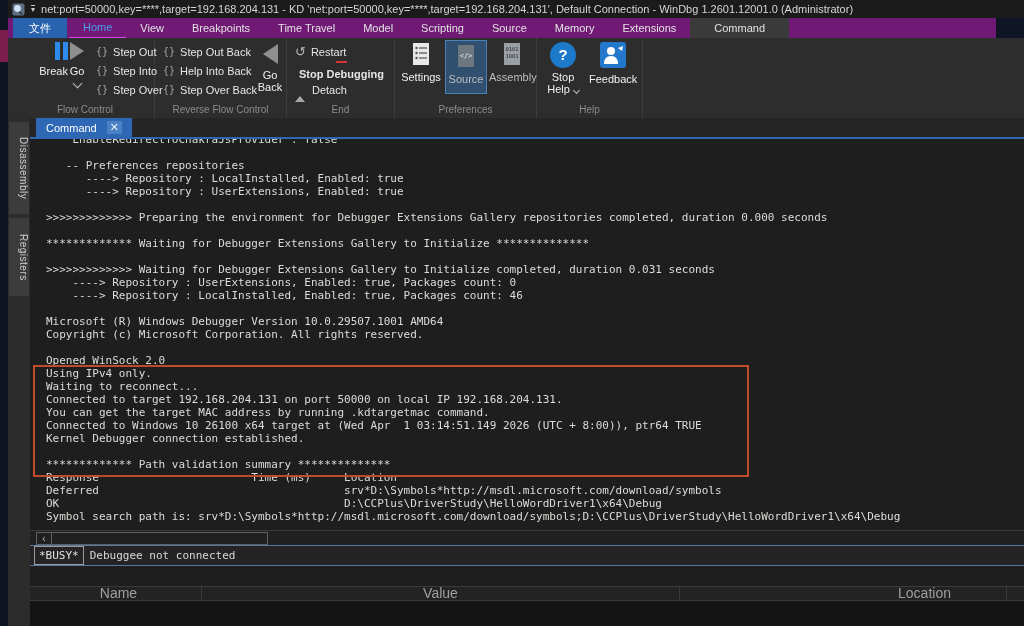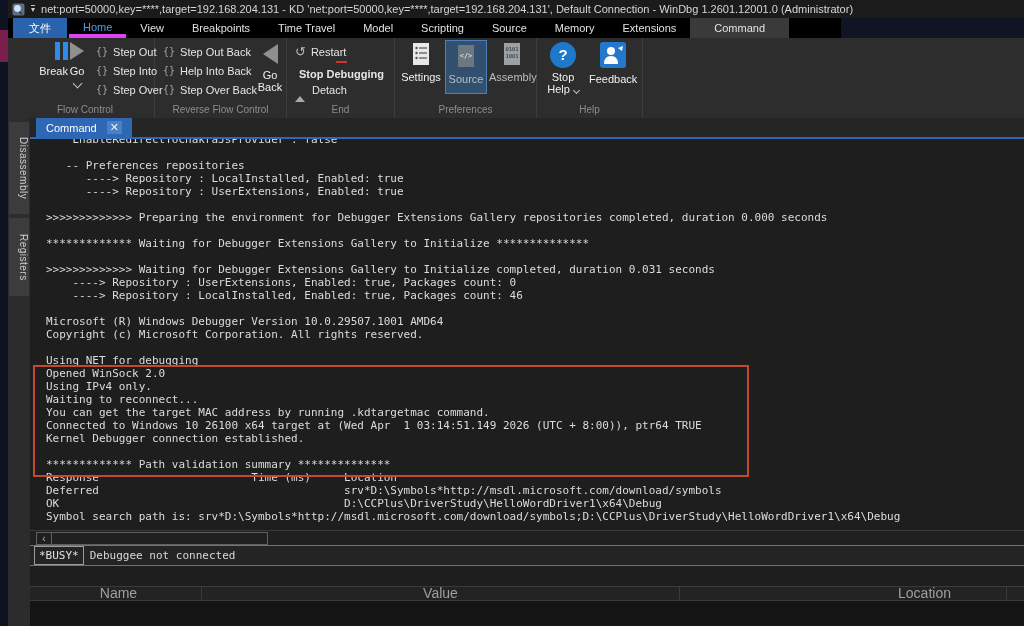--- a/index.html
+++ b/index.html
@@ -11,25 +11,25 @@
   #outside-strip { position:absolute; left:0; top:0; width:8px; height:626px; background:#0d1320; }
   #outside-accent { position:absolute; left:0; top:30px; width:8px; height:32px; background:#7c1f4e; }
 
   
   #titlebar { position:absolute; left:8px; top:0; width:1016px; height:18px; background:#1b1b1b;
     display:flex; align-items:center; gap:6px; padding-left:4px; }
   #titlebar .ttl { color:#d6d6d6; font-size:11px; white-space:nowrap; overflow:hidden; }
   .qat-caret { display:inline-block; color:#c8c8c8; font-size:8px; border-top:1px solid #c8c8c8; padding-top:1px; line-height:6px; }
 
   
-  #tabrow { position:absolute; left:8px; top:18px; width:833px; height:20px; background:#000000;
+  #tabrow { position:absolute; left:8px; top:18px; width:988px; height:20px; background:#701a75;
     display:flex; align-items:stretch; }
   .rtab { color:#e2e2e2; font-size:11px; line-height:20px; padding:0 14px; white-space:nowrap; }
   .rtab.file { background:#2a63ad; color:#fff; padding:0 16px; margin-left:5px; }
-  .rtab.home { color:#4b9fea; border-bottom:4px solid #d946ef; line-height:18px; margin-left:2px; }
+  .rtab.home { color:#4b9fea; border-bottom:1px solid #d946ef; line-height:18px; margin-left:2px; }
   .rtab.cmd { background:#3a3a3a; padding:0 24px; }
 
   
   #ribbon { position:absolute; left:8px; top:38px; width:1016px; height:80px; background:#2d2d2d; }
   .rgroup { position:absolute; top:0; height:80px; border-right:1px solid #3d3d3d; }
   .rgroup .glabel { position:absolute; left:0; right:0; bottom:3px; text-align:center; color:#8d8d8d; font-size:10px; }
   .bigbtn { position:absolute; top:4px; width:44px; text-align:center; color:#f0f0f0; font-size:11px; cursor:default; }
   .bigbtn .blabel { margin-top:3px; line-height:12px; }
   .smallrow { position:absolute; height:19px; display:flex; align-items:center; gap:5px; color:#e6e6e6; font-size:11px; white-space:nowrap; }
   .brace { color:#a0a0a0; font-size:10px; font-family:"DejaVu Sans Mono", monospace; }
@@ -265,24 +265,24 @@
           <div class="cline">&nbsp;</div>
           <div class="cline">************* Waiting for Debugger Extensions Gallery to Initialize **************</div>
           <div class="cline">&nbsp;</div>
           <div class="cline">&gt;&gt;&gt;&gt;&gt;&gt;&gt;&gt;&gt;&gt;&gt;&gt;&gt; Waiting for Debugger Extensions Gallery to Initialize completed, duration 0.031 seconds</div>
           <div class="cline">    ----&gt; Repository : UserExtensions, Enabled: true, Packages count: 0</div>
           <div class="cline">    ----&gt; Repository : LocalInstalled, Enabled: true, Packages count: 46</div>
           <div class="cline">&nbsp;</div>
           <div class="cline">Microsoft (R) Windows Debugger Version 10.0.29507.1001 AMD64</div>
           <div class="cline">Copyright (c) Microsoft Corporation. All rights reserved.</div>
           <div class="cline">&nbsp;</div>
-          <div class="cline">Using NET for debugging</div>
           <div class="cline">Opened WinSock 2.0</div>
           <div class="cline">Using IPv4 only.</div>
           <div class="cline">Waiting to reconnect...</div>
+          <div class="cline">Connected to target 192.168.204.131 on port 50000 on local IP 192.168.204.131.</div>
           <div class="cline">You can get the target MAC address by running .kdtargetmac command.</div>
           <div class="cline">Connected to Windows 10 26100 x64 target at (Wed Apr  1 03:14:51.149 2026 (UTC + 8:00)), ptr64 TRUE</div>
           <div class="cline">Kernel Debugger connection established.</div>
           <div class="cline">&nbsp;</div>
           <div class="cline">************* Path validation summary **************</div>
           <div class="cline">Response                       Time (ms)     Location</div>
           <div class="cline">Deferred                                     srv*D:\Symbols*http://msdl.microsoft.com/download/symbols</div>
           <div class="cline">OK                                           D:\CCPlus\DriverStudy\HelloWordDriver1\x64\Debug</div>
           <div class="cline">Symbol search path is: srv*D:\Symbols*http://msdl.microsoft.com/download/symbols;D:\CCPlus\DriverStudy\HelloWordDriver1\x64\Debug</div>
         </div>

